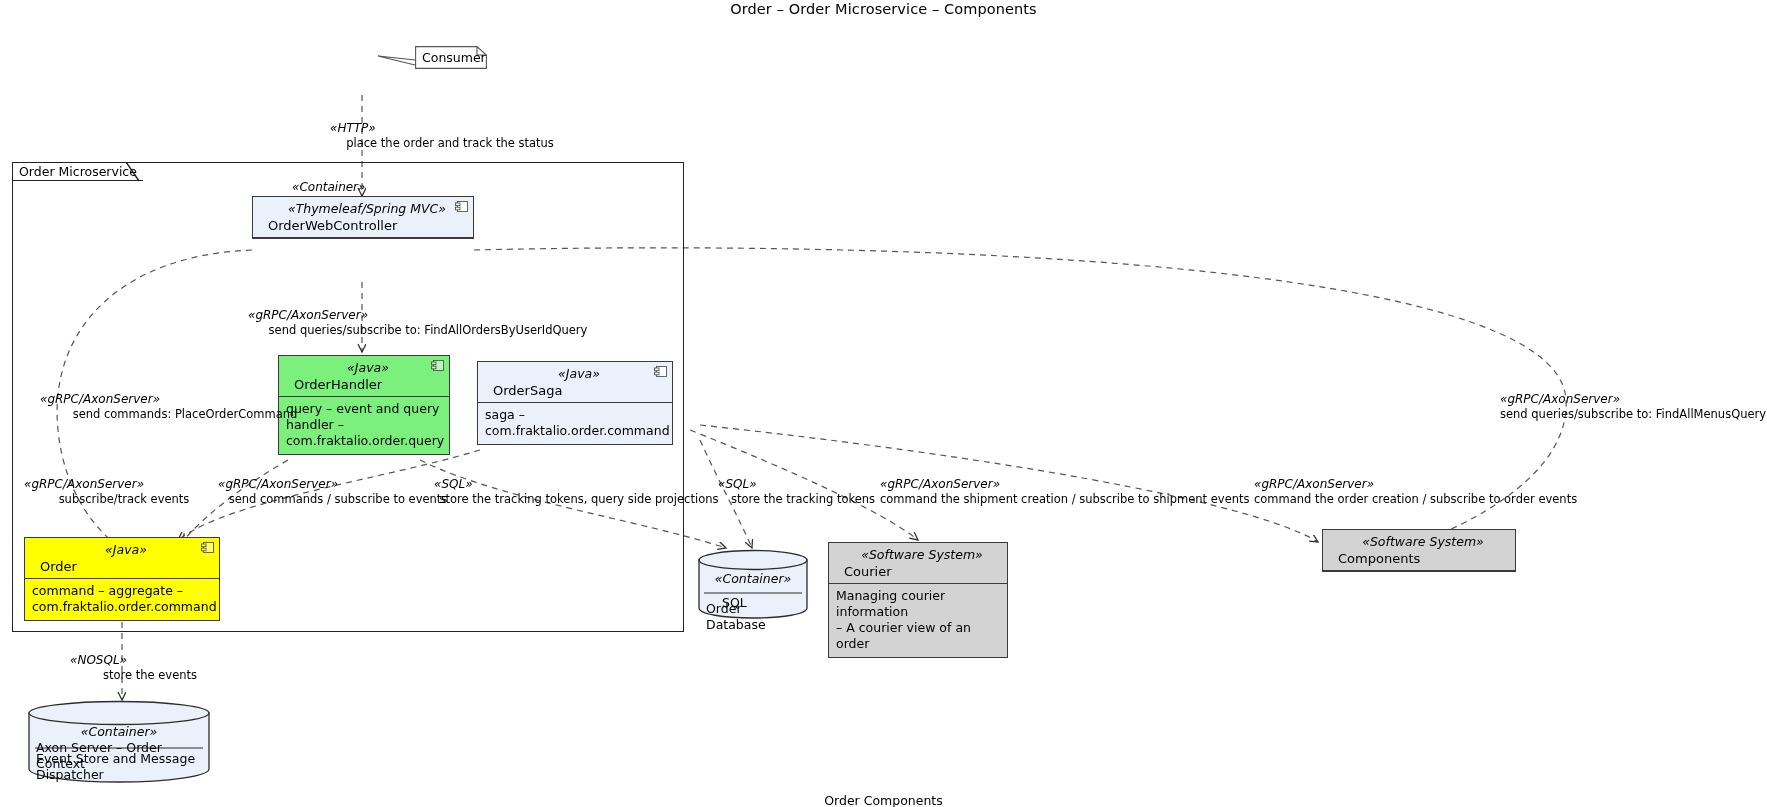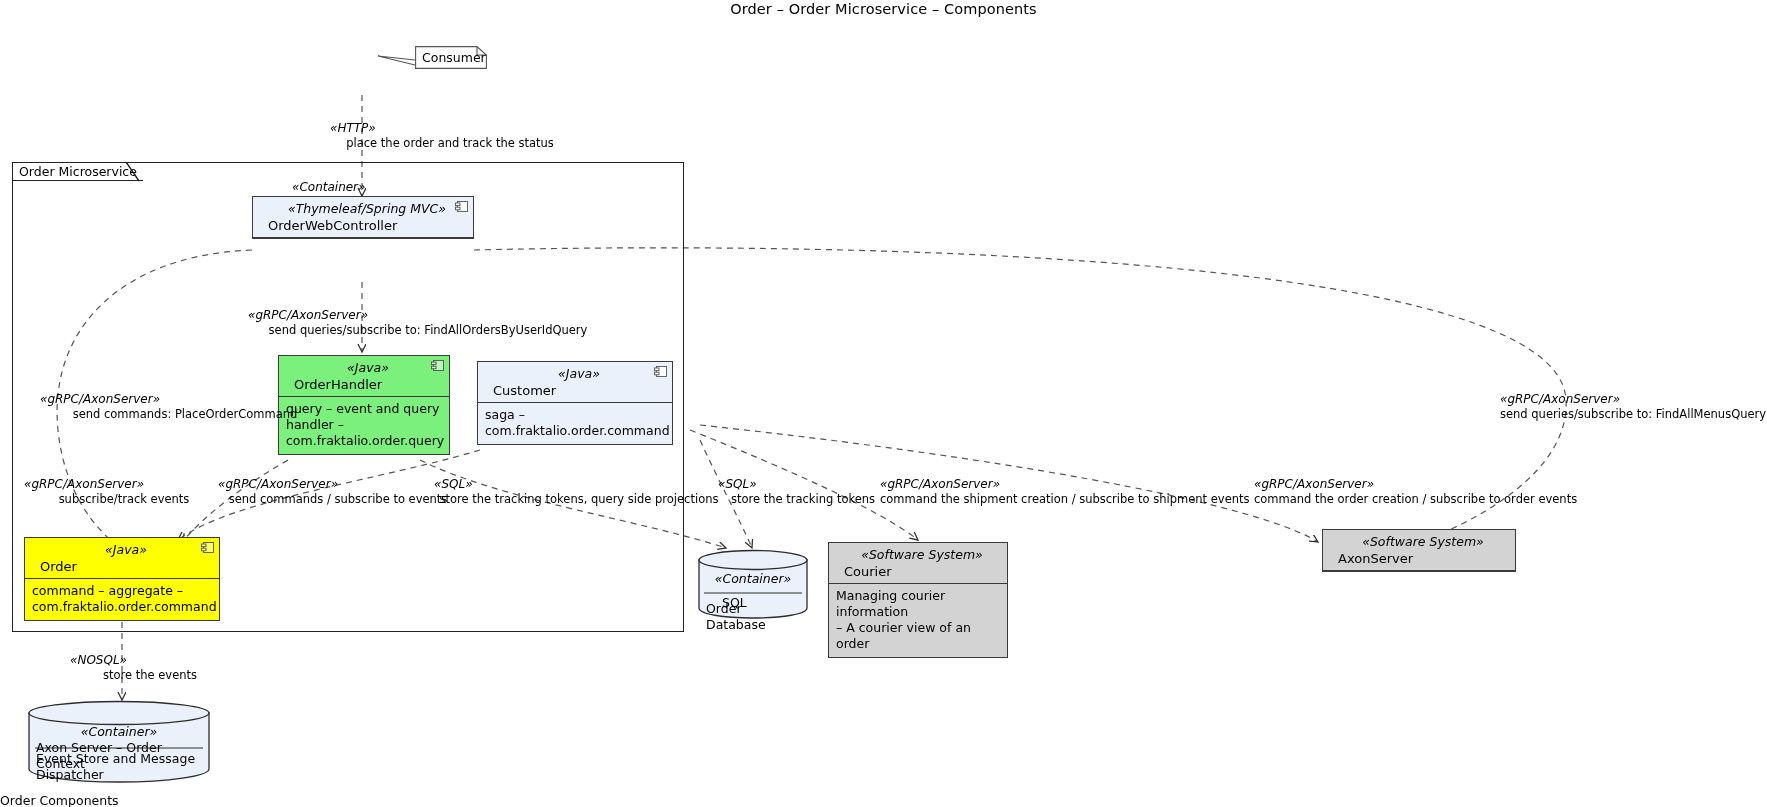--- a/index.html
+++ b/index.html
@@ -34,20 +34,21 @@
     left: 0;
     width: 1767px;
     text-align: center;
     font-size: 14.5px;
     letter-spacing: 0.1px;
   }
   .diagram-footer {
     top: 793px;
     left: 0;
     width: 1767px;
+    text-align: center;
     font-size: 12.5px;
   }
 
   
   .package {
     left: 12px;
     top: 162px;
     width: 672px;
     height: 470px;
     border: 1.4px solid #222;
@@ -260,21 +261,21 @@
   </div>
 
   <div class="abs comp c-blue" style="left:477px; top:361px; width:196px;">
     <div class="hdr">
       <svg class="comp-icon" viewBox="0 0 13 11" width="13" height="11">
         <rect x="2.5" y="0.5" width="10" height="10" fill="#fff" stroke="#555" stroke-width="0.9"></rect>
         <rect x="0.5" y="2" width="4.5" height="2.6" fill="#fff" stroke="#555" stroke-width="0.9"></rect>
         <rect x="0.5" y="6.2" width="4.5" height="2.6" fill="#fff" stroke="#555" stroke-width="0.9"></rect>
       </svg>
       <div class="stereo">«Java»</div>
-      <div class="name">Customer</div>
+      <div class="name">OrderSaga</div>
     </div>
     <div class="body" style="white-space:pre-line;">saga –
 com.fraktalio.order.command</div>
   </div>
 
   <div class="abs comp c-yellow" style="left:24px; top:537px; width:196px;">
     <div class="hdr">
       <svg class="comp-icon" viewBox="0 0 13 11" width="13" height="11">
         <rect x="2.5" y="0.5" width="10" height="10" fill="#ffff66" stroke="#555" stroke-width="0.9"></rect>
         <rect x="0.5" y="2" width="4.5" height="2.6" fill="#ffff66" stroke="#555" stroke-width="0.9"></rect>
@@ -292,21 +293,21 @@
       <div class="stereo">«Software System»</div>
       <div class="name">Courier</div>
     </div>
     <div class="body" style="white-space:pre-line;">Managing courier information
 – A courier view of an order</div>
   </div>
 
   <div class="abs comp c-gray" style="left:1322px; top:529px; width:194px;">
     <div class="hdr">
       <div class="stereo">«Software System»</div>
-      <div class="name">AxonServer</div>
+      <div class="name">Components</div>
     </div>
   </div>
 
   <div class="abs db" style="left:698px; top:549px; width:110px; height:70px;">
     <svg viewBox="0 0 110 70" width="110" height="70" style="position:absolute;left:0;top:0;">
       <path d="M1,11 L1,59 C1,65 25,69 55,69 C85,69 109,65 109,59 L109,11 Z" fill="#eaf1fb" stroke="#2c2c2c" stroke-width="1.3"></path>
       <ellipse cx="55" cy="11" rx="54" ry="9.5" fill="#eaf1fb" stroke="#2c2c2c" stroke-width="1.3"></ellipse>
       <line x1="6" y1="44" x2="104" y2="44" stroke="#2c2c2c" stroke-width="1.1"></line>
     </svg>
     <div class="db-text db-stereo" style="top:22px;">«Container»</div>

